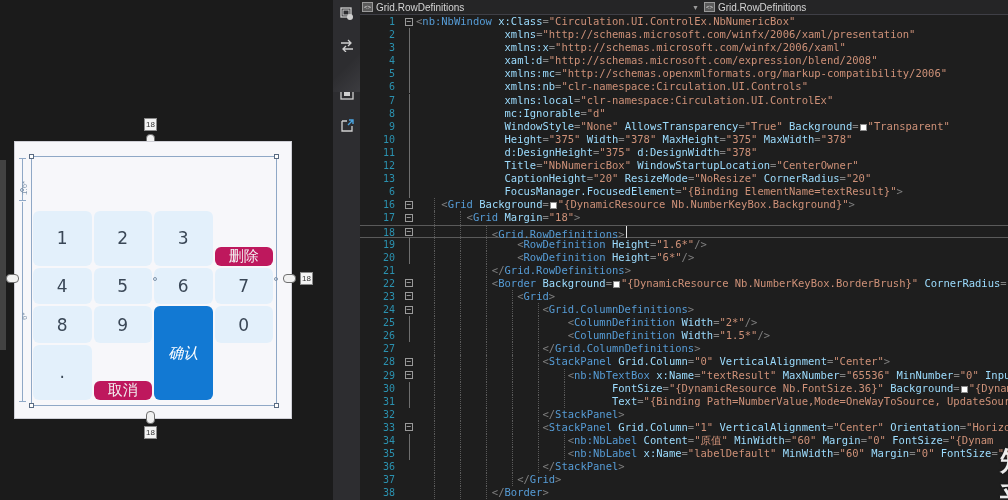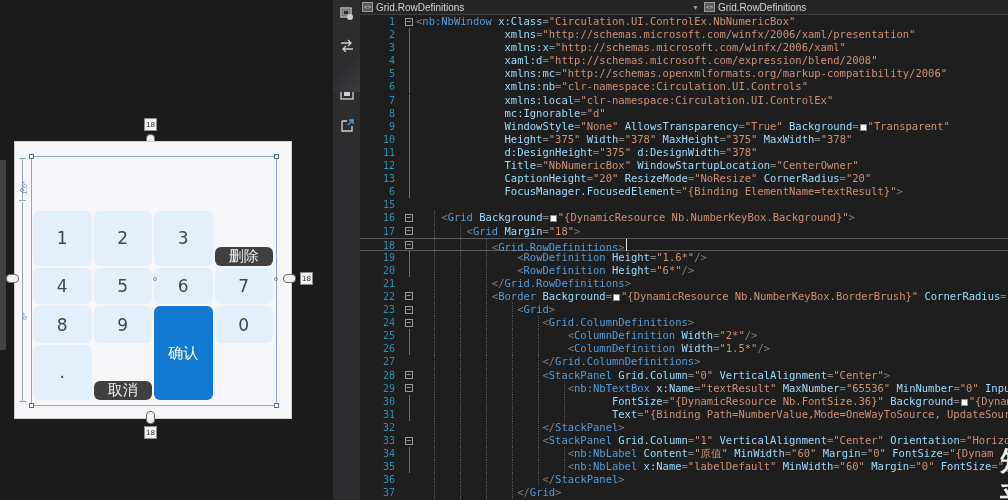--- a/index.html
+++ b/index.html
@@ -73,23 +73,23 @@
     padding: 1px 0 0 0;
   }
   .key {
     display: flex; align-items: center; justify-content: center;
     border-radius: 6px;
     font-size: 17px;
     font-family: "DejaVu Sans", sans-serif;
     user-select: none;
   }
   .key.num { background: #e3f0fb; color: #3a4756; }
-  .key.gray { background: #404040; color: #f2f2f2; font-size: 15px; margin-top: 36px; }
+  .key.gray { background: #be185d; color: #f2f2f2; font-size: 15px; margin-top: 36px; }
   .key.blue { background: #1279d3; color: #ffffff; font-size: 15px; }
-  .key.span2 { grid-row: span 2; }
+  .key.span2 { grid-row: span 2; font-style: italic; }
   .sel-rect {
     position: absolute;
     left: 16px; top: 14px;
     width: 246px; height: 250px;
     border: 1px solid #8fa8c6;
     pointer-events: none;
   }
   .handle {
     position: absolute;
     width: 5px; height: 5px;
@@ -463,21 +463,20 @@
         <div class="code-line"><div class="gutter">5</div><div class="fold"><span class="bar"></span></div><div class="code-text"><span class="tk-plain">              </span><span class="tk-attr">xmlns:mc</span><span class="tk-punct">=</span><span class="tk-str">"http://schemas.openxmlformats.org/markup-compatibility/2006"</span></div></div>
         <div class="code-line"><div class="gutter">6</div><div class="fold"><span class="bar"></span></div><div class="code-text"><span class="tk-plain">              </span><span class="tk-attr">xmlns:nb</span><span class="tk-punct">=</span><span class="tk-str">"clr-namespace:Circulation.UI.Controls"</span></div></div>
         <div class="code-line"><div class="gutter">7</div><div class="fold"><span class="bar"></span></div><div class="code-text"><span class="tk-plain">              </span><span class="tk-attr">xmlns:local</span><span class="tk-punct">=</span><span class="tk-str">"clr-namespace:Circulation.UI.ControlEx"</span></div></div>
         <div class="code-line"><div class="gutter">8</div><div class="fold"><span class="bar"></span></div><div class="code-text"><span class="tk-plain">              </span><span class="tk-attr">mc:Ignorable</span><span class="tk-punct">=</span><span class="tk-str">"d"</span></div></div>
         <div class="code-line"><div class="gutter">9</div><div class="fold"><span class="bar"></span></div><div class="code-text"><span class="tk-plain">              </span><span class="tk-attr">WindowStyle</span><span class="tk-punct">=</span><span class="tk-str">"None"</span><span class="tk-plain"> </span><span class="tk-attr">AllowsTransparency</span><span class="tk-punct">=</span><span class="tk-str">"True"</span><span class="tk-plain"> </span><span class="tk-attr">Background</span><span class="tk-punct">=</span><span class="color-swatch"></span><span class="tk-str">"Transparent"</span></div></div>
         <div class="code-line"><div class="gutter">10</div><div class="fold"><span class="bar"></span></div><div class="code-text"><span class="tk-plain">              </span><span class="tk-attr">Height</span><span class="tk-punct">=</span><span class="tk-str">"375"</span><span class="tk-plain"> </span><span class="tk-attr">Width</span><span class="tk-punct">=</span><span class="tk-str">"378"</span><span class="tk-plain"> </span><span class="tk-attr">MaxHeight</span><span class="tk-punct">=</span><span class="tk-str">"375"</span><span class="tk-plain"> </span><span class="tk-attr">MaxWidth</span><span class="tk-punct">=</span><span class="tk-str">"378"</span></div></div>
         <div class="code-line"><div class="gutter">11</div><div class="fold"><span class="bar"></span></div><div class="code-text"><span class="tk-plain">              </span><span class="tk-attr">d:DesignHeight</span><span class="tk-punct">=</span><span class="tk-str">"375"</span><span class="tk-plain"> </span><span class="tk-attr">d:DesignWidth</span><span class="tk-punct">=</span><span class="tk-str">"378"</span></div></div>
         <div class="code-line"><div class="gutter">12</div><div class="fold"><span class="bar"></span></div><div class="code-text"><span class="tk-plain">              </span><span class="tk-attr">Title</span><span class="tk-punct">=</span><span class="tk-str">"NbNumericBox"</span><span class="tk-plain"> </span><span class="tk-attr">WindowStartupLocation</span><span class="tk-punct">=</span><span class="tk-str">"CenterOwner"</span></div></div>
         <div class="code-line"><div class="gutter">13</div><div class="fold"><span class="bar"></span></div><div class="code-text"><span class="tk-plain">              </span><span class="tk-attr">CaptionHeight</span><span class="tk-punct">=</span><span class="tk-str">"20"</span><span class="tk-plain"> </span><span class="tk-attr">ResizeMode</span><span class="tk-punct">=</span><span class="tk-str">"NoResize"</span><span class="tk-plain"> </span><span class="tk-attr">CornerRadius</span><span class="tk-punct">=</span><span class="tk-str">"20"</span></div></div>
         <div class="code-line"><div class="gutter">6</div><div class="fold"><span class="bar"></span></div><div class="code-text"><span class="tk-plain">              </span><span class="tk-attr">FocusManager.FocusedElement</span><span class="tk-punct">=</span><span class="tk-str">"{Binding ElementName=textResult}"</span><span class="tk-punct">&gt;</span></div></div>
-        <div class="code-line"><div class="gutter">15</div><div class="fold"></div><div class="code-text"></div></div>
         <div class="code-line"><div class="gutter">16</div><div class="fold"><span class="box">−</span></div><div class="code-text"><span class="indent-guide" style="left: 18px;"></span><span class="tk-plain">    </span><span class="tk-punct">&lt;</span><span class="tk-tag">Grid</span><span class="tk-plain"> </span><span class="tk-attr">Background</span><span class="tk-punct">=</span><span class="color-swatch"></span><span class="tk-str">"{DynamicResource Nb.NumberKeyBox.Background}"</span><span class="tk-punct">&gt;</span></div></div>
         <div class="code-line"><div class="gutter">17</div><div class="fold"><span class="box">−</span></div><div class="code-text"><span class="indent-guide" style="left: 18px;"></span><span class="indent-guide" style="left: 44px;"></span><span class="tk-plain">        </span><span class="tk-punct">&lt;</span><span class="tk-tag">Grid</span><span class="tk-plain"> </span><span class="tk-attr">Margin</span><span class="tk-punct">=</span><span class="tk-str">"18"</span><span class="tk-punct">&gt;</span></div></div>
         <div class="code-line current"><div class="gutter">18</div><div class="fold"><span class="box">−</span></div><div class="code-text"><span class="indent-guide" style="left: 18px;"></span><span class="indent-guide" style="left: 44px;"></span><span class="indent-guide" style="left: 70px;"></span><span class="tk-plain">            </span><span class="tk-punct">&lt;</span><span class="tk-tag">Grid.RowDefinitions</span><span class="tk-punct">&gt;</span><span id="caret" style="left: 0px; position: relative; display: inline-block; margin-left: 1px;"></span></div></div>
         <div class="code-line"><div class="gutter">19</div><div class="fold"><span class="bar"></span></div><div class="code-text"><span class="indent-guide" style="left: 18px;"></span><span class="indent-guide" style="left: 44px;"></span><span class="indent-guide" style="left: 70px;"></span><span class="tk-plain">                </span><span class="tk-punct">&lt;</span><span class="tk-tag">RowDefinition</span><span class="tk-plain"> </span><span class="tk-attr">Height</span><span class="tk-punct">=</span><span class="tk-str">"1.6*"</span><span class="tk-punct">/&gt;</span></div></div>
         <div class="code-line"><div class="gutter">20</div><div class="fold"><span class="bar"></span></div><div class="code-text"><span class="indent-guide" style="left: 18px;"></span><span class="indent-guide" style="left: 44px;"></span><span class="indent-guide" style="left: 70px;"></span><span class="tk-plain">                </span><span class="tk-punct">&lt;</span><span class="tk-tag">RowDefinition</span><span class="tk-plain"> </span><span class="tk-attr">Height</span><span class="tk-punct">=</span><span class="tk-str">"6*"</span><span class="tk-punct">/&gt;</span></div></div>
         <div class="code-line"><div class="gutter">21</div><div class="fold"></div><div class="code-text"><span class="indent-guide" style="left: 18px;"></span><span class="indent-guide" style="left: 44px;"></span><span class="indent-guide" style="left: 70px;"></span><span class="tk-plain">            </span><span class="tk-punct">&lt;/</span><span class="tk-tag">Grid.RowDefinitions</span><span class="tk-punct">&gt;</span></div></div>
         <div class="code-line"><div class="gutter">22</div><div class="fold"><span class="box">−</span></div><div class="code-text"><span class="indent-guide" style="left: 18px;"></span><span class="indent-guide" style="left: 44px;"></span><span class="indent-guide" style="left: 70px;"></span><span class="tk-plain">            </span><span class="tk-punct">&lt;</span><span class="tk-tag">Border</span><span class="tk-plain"> </span><span class="tk-attr">Background</span><span class="tk-punct">=</span><span class="color-swatch"></span><span class="tk-str">"{DynamicResource Nb.NumberKeyBox.BorderBrush}"</span><span class="tk-plain"> </span><span class="tk-attr">CornerRadius</span><span class="tk-punct">=</span><span class="tk-str">"10"</span></div></div>
         <div class="code-line"><div class="gutter">23</div><div class="fold"><span class="box">−</span></div><div class="code-text"><span class="indent-guide" style="left: 18px;"></span><span class="indent-guide" style="left: 44px;"></span><span class="indent-guide" style="left: 70px;"></span><span class="indent-guide" style="left: 96px;"></span><span class="tk-plain">                </span><span class="tk-punct">&lt;</span><span class="tk-tag">Grid</span><span class="tk-punct">&gt;</span></div></div>
         <div class="code-line"><div class="gutter">24</div><div class="fold"><span class="box">−</span></div><div class="code-text"><span class="indent-guide" style="left: 18px;"></span><span class="indent-guide" style="left: 44px;"></span><span class="indent-guide" style="left: 70px;"></span><span class="indent-guide" style="left: 96px;"></span><span class="indent-guide" style="left: 122px;"></span><span class="tk-plain">                    </span><span class="tk-punct">&lt;</span><span class="tk-tag">Grid.ColumnDefinitions</span><span class="tk-punct">&gt;</span></div></div>
         <div class="code-line"><div class="gutter">25</div><div class="fold"><span class="bar"></span></div><div class="code-text"><span class="indent-guide" style="left: 18px;"></span><span class="indent-guide" style="left: 44px;"></span><span class="indent-guide" style="left: 70px;"></span><span class="indent-guide" style="left: 96px;"></span><span class="indent-guide" style="left: 122px;"></span><span class="tk-plain">                        </span><span class="tk-punct">&lt;</span><span class="tk-tag">ColumnDefinition</span><span class="tk-plain"> </span><span class="tk-attr">Width</span><span class="tk-punct">=</span><span class="tk-str">"2*"</span><span class="tk-punct">/&gt;</span></div></div>

